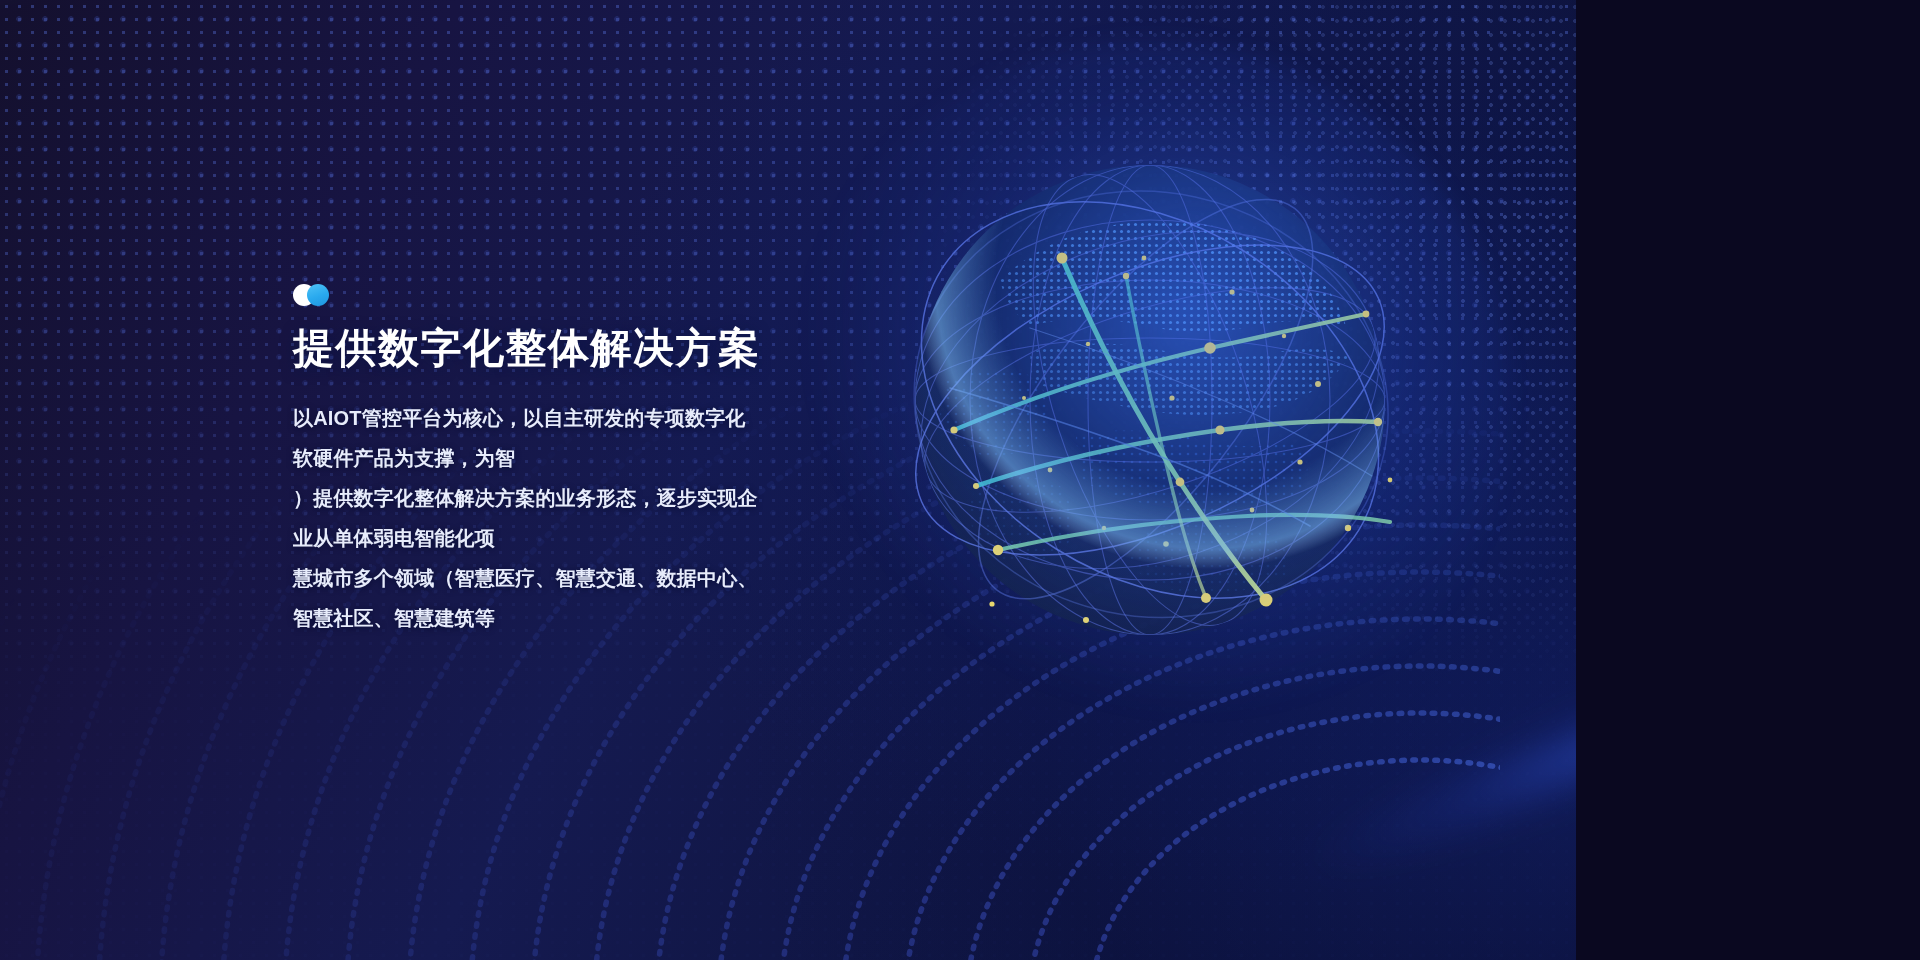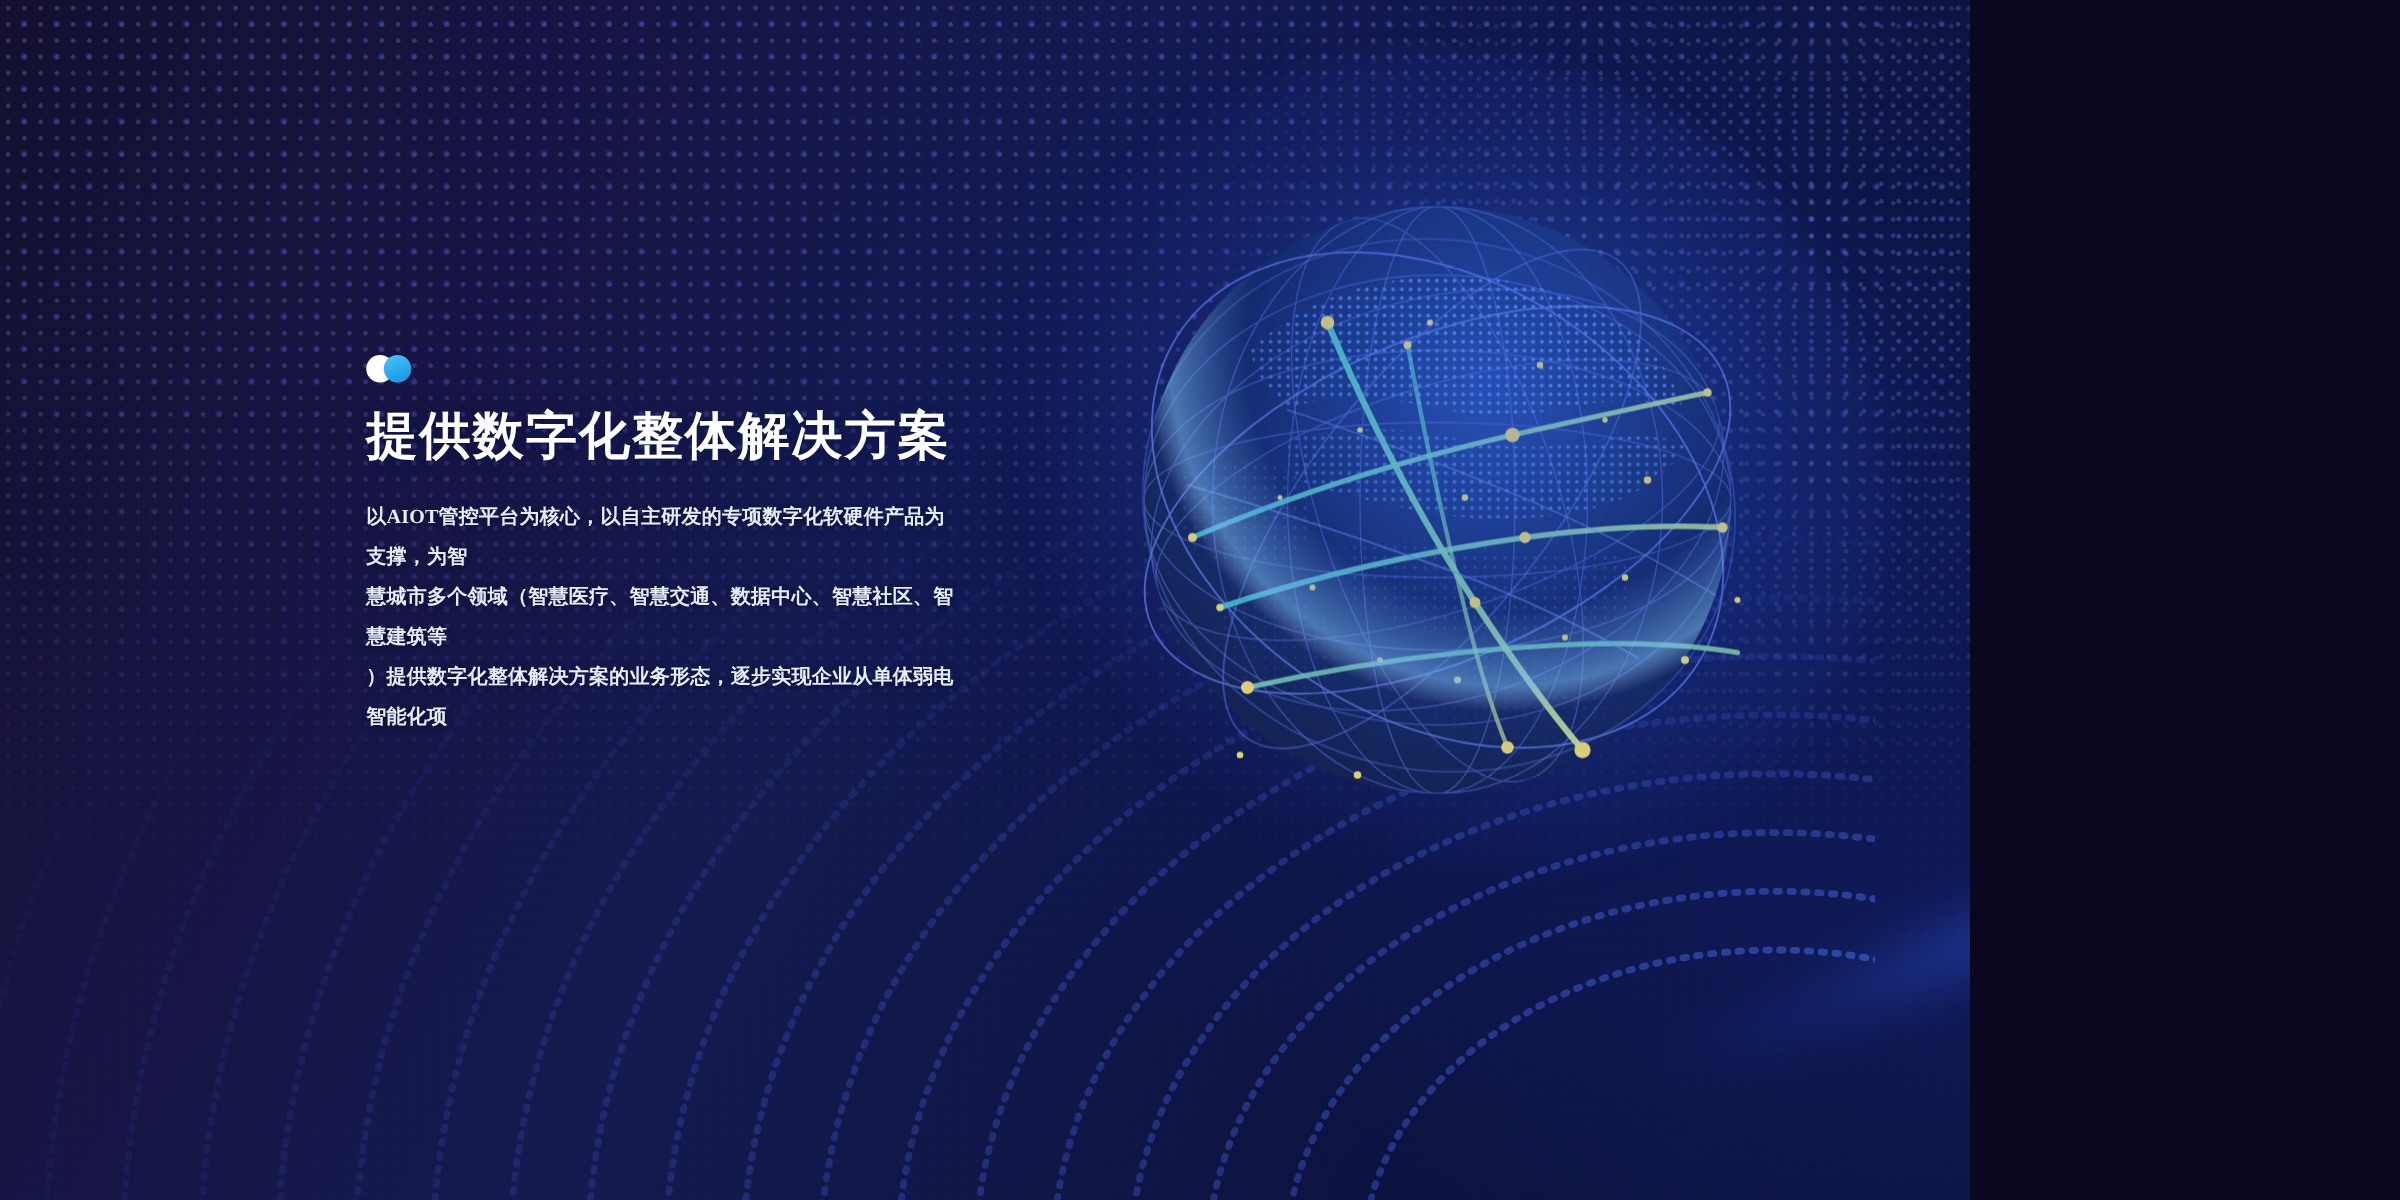--- a/index.html
+++ b/index.html
@@ -133,27 +133,26 @@
     font-size: 41px;
     line-height: 1.12;
     font-weight: 700;
     color: #ffffff;
     letter-spacing: 1.5px;
     text-shadow: 0 2px 14px rgba(10,20,70,0.75);
     white-space: nowrap;
   }
   .paragraph {
     margin: 0;
-    font-size: 16px;
+    font-size: 20px;
     line-height: 2.0;
     font-weight: 700;
     color: #e7ecfb;
     letter-spacing: 0.2px;
     text-shadow: 0 1px 6px rgba(5,10,45,0.8);
-    font-family: Liberation Serif, serif;
   }
   .paragraph .pline { display: block; }
 </style>
 </head>
 <body>
 
 <div id="banner">
 
   <div class="dotfield"></div>
   <div class="dotfield-right"></div>
@@ -334,18 +333,18 @@
 
     <div class="logo-mark">
       <span class="logo-dot white"></span>
       <span class="logo-dot cyan"></span>
     </div>
 
     <h1 class="headline">提供数字化整体解决方案</h1>
 
     <p class="paragraph">
       <span class="pline">以AIOT管控平台为核心，以自主研发的专项数字化软硬件产品为支撑，为智</span>
+      <span class="pline">）提供数字化整体解决方案的业务形态，逐步实现企业从单体弱电智能化项</span>
       <span class="pline">慧城市多个领域（智慧医疗、智慧交通、数据中心、智慧社区、智慧建筑等</span>
-      <span class="pline">）提供数字化整体解决方案的业务形态，逐步实现企业从单体弱电智能化项</span>
     </p>
 
   </div>
 </div>
 
 </body></html>

